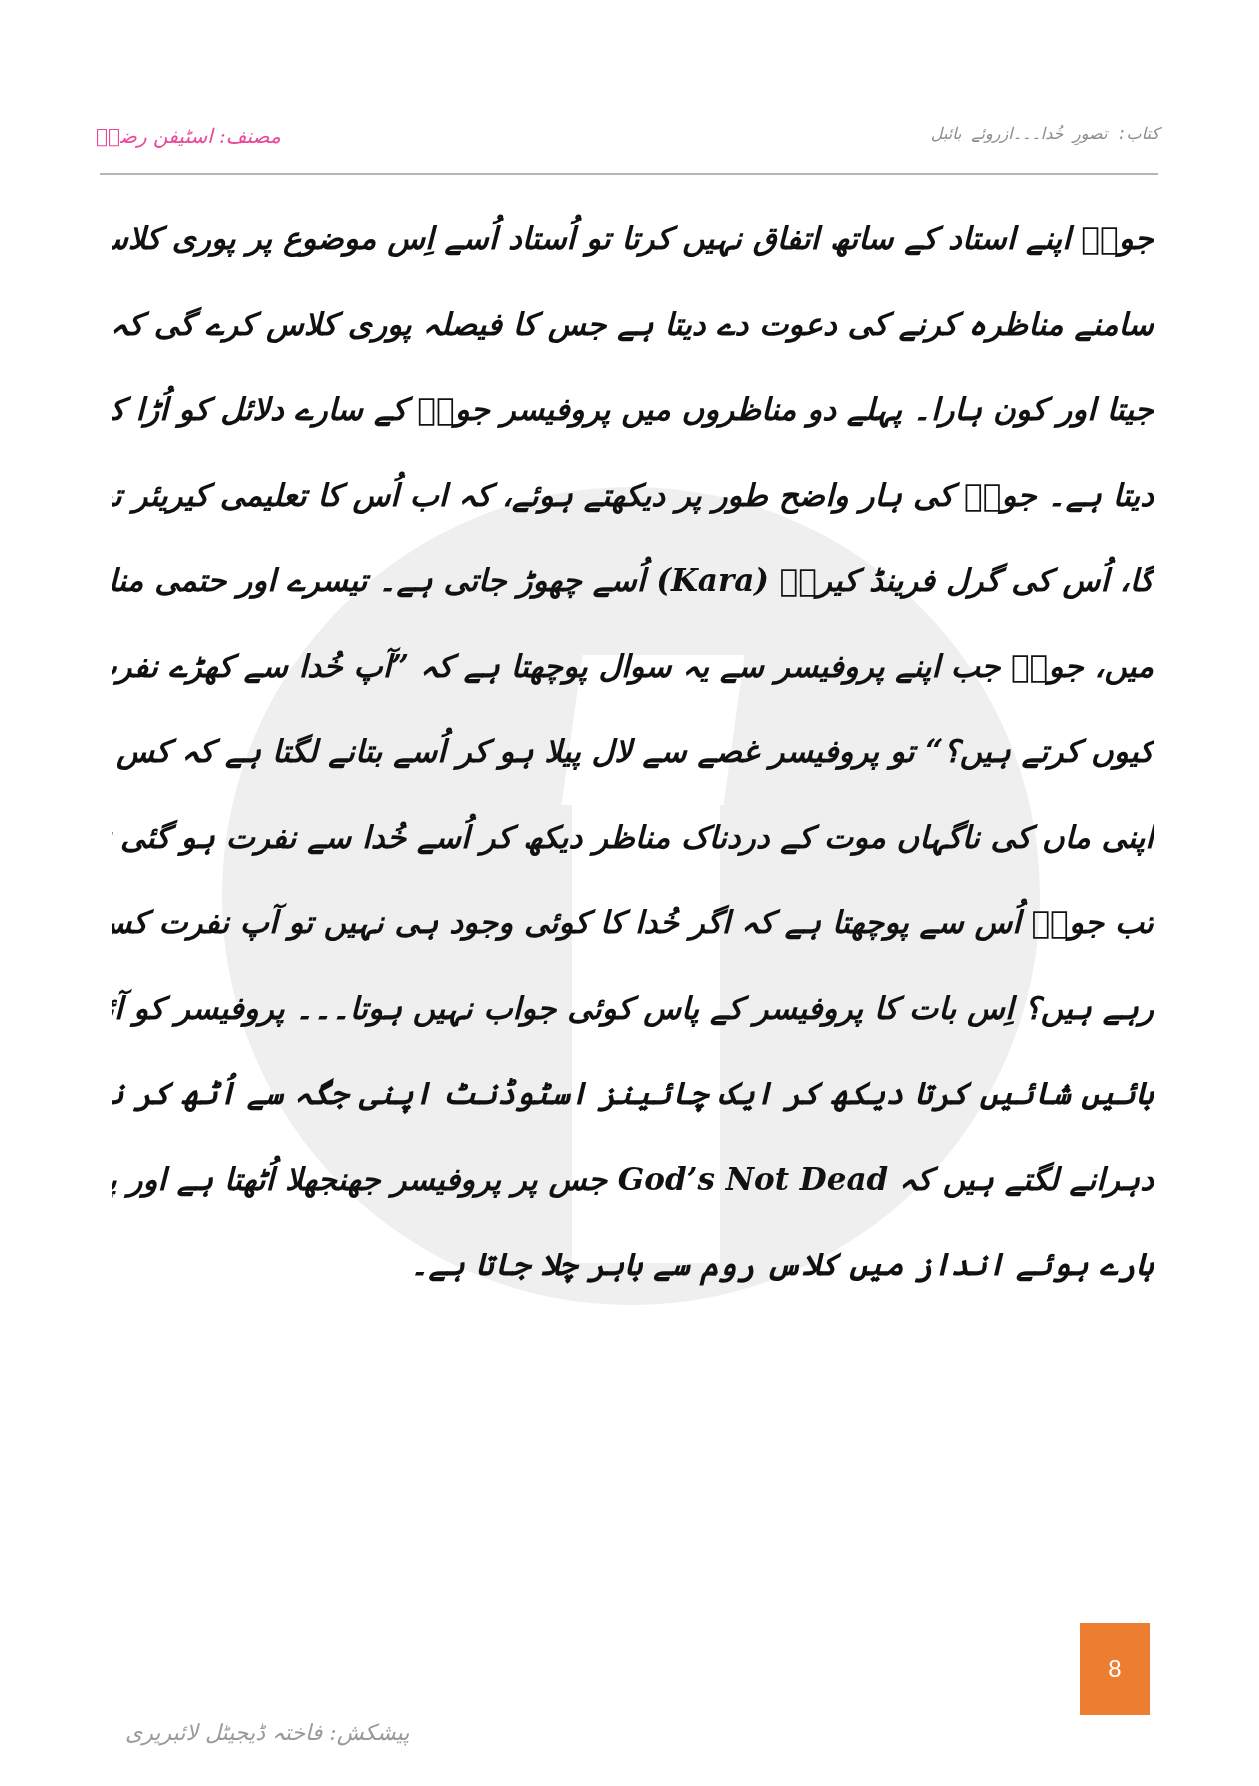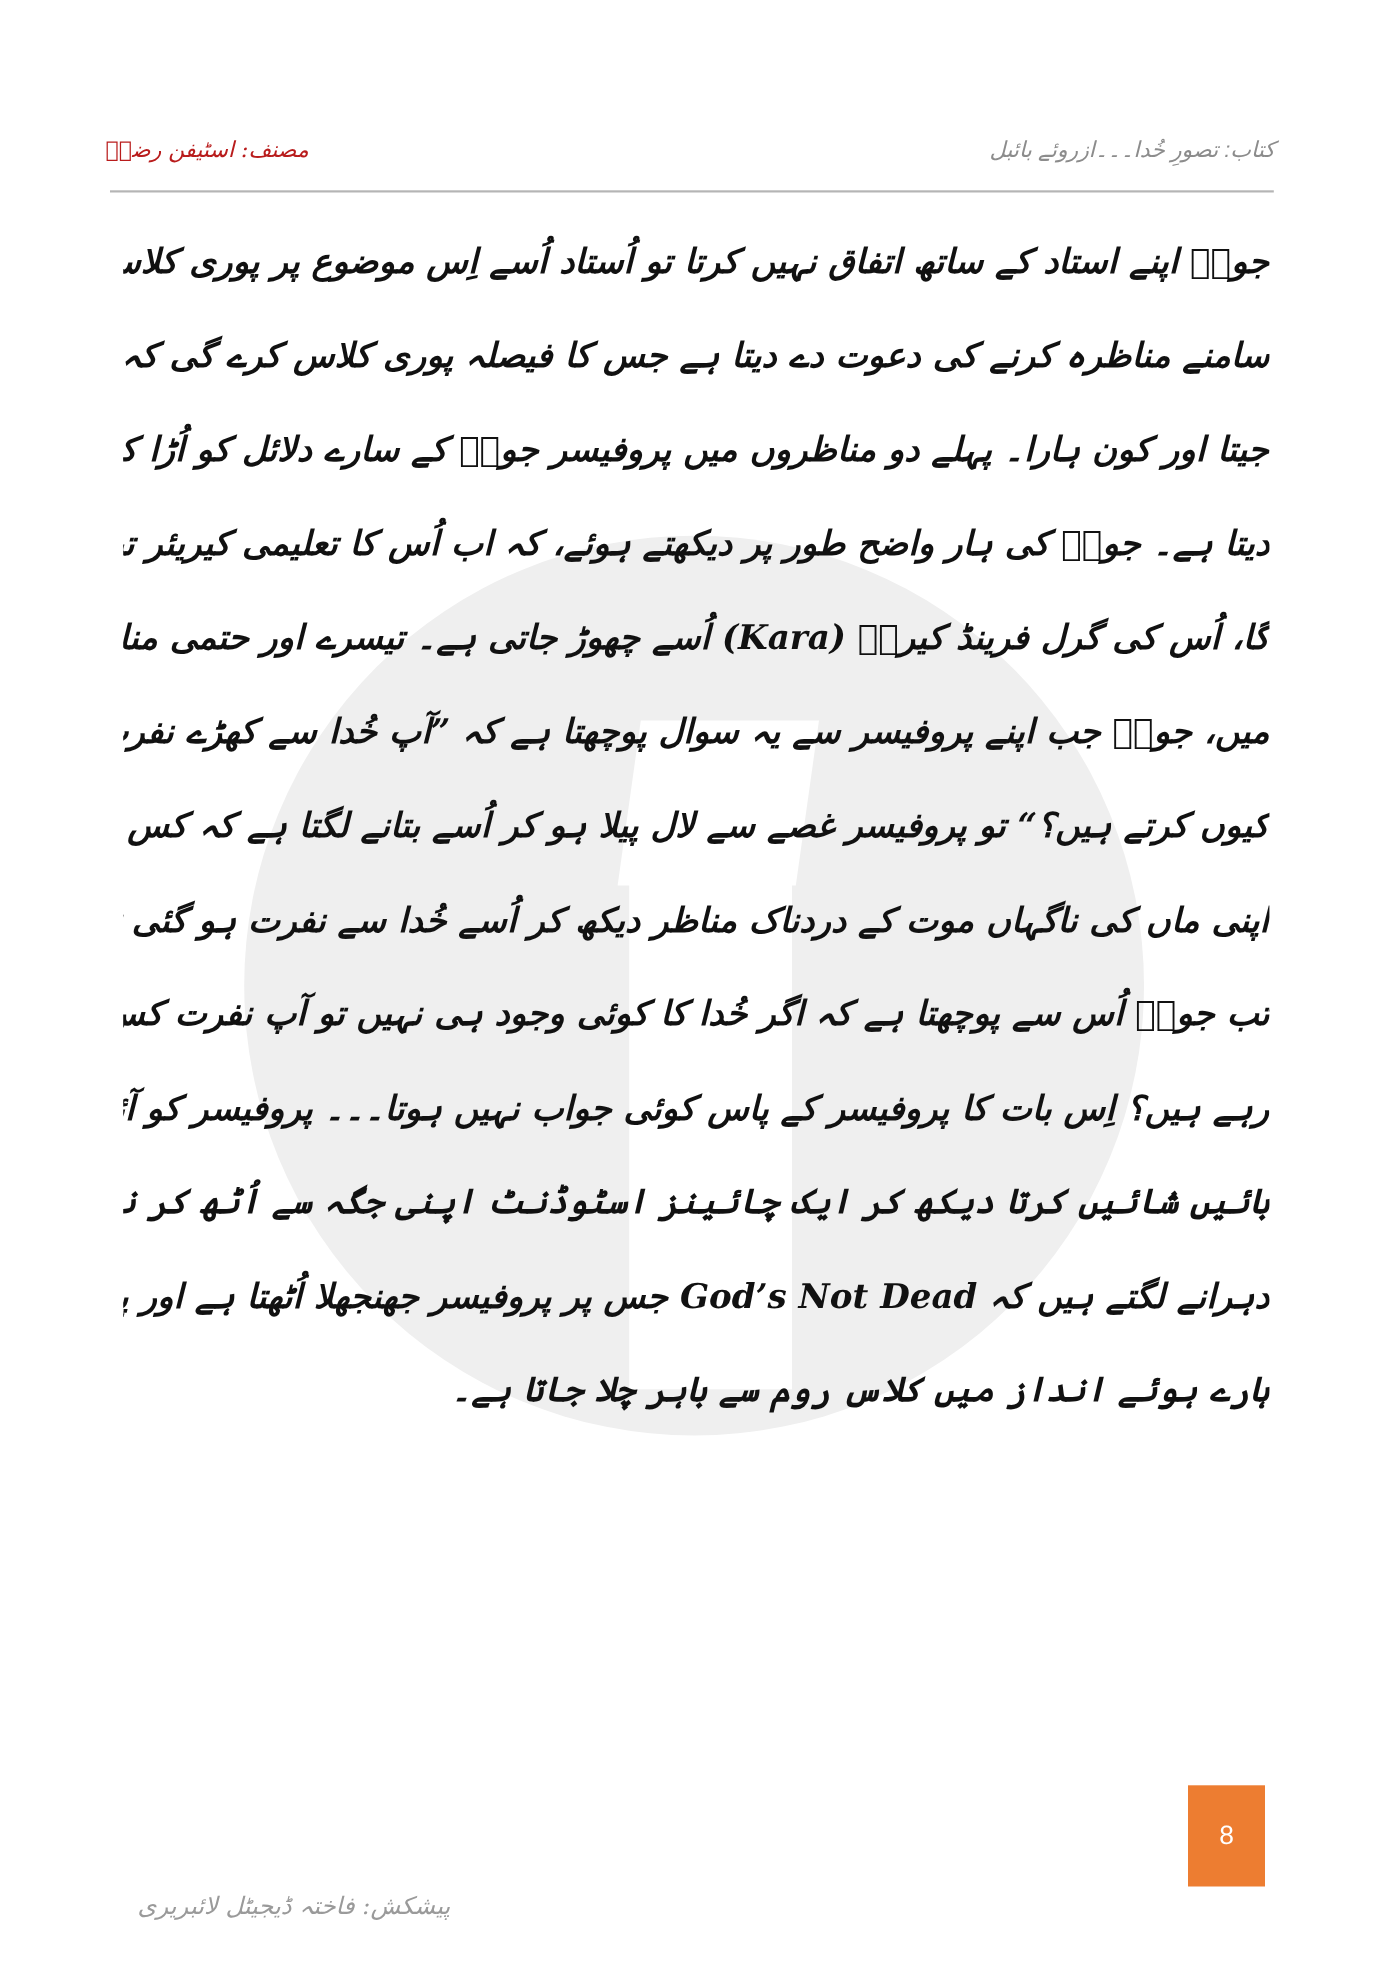--- a/index.html
+++ b/index.html
@@ -22,27 +22,27 @@
     position: absolute; left: 350px; top: 168px;
     width: 162px; height: 150px; background: #ffffff;
     transform: skewX(-8deg);
   }
   .header {
     position: absolute; left: 96px; top: 110px; width: 1063px; height: 62px;
     z-index: 2;
   }
   .header .book-title {
     position: absolute; right: 0; top: 14px;
-    font-family: Liberation Sans, sans-serif; font-style: italic;
-    font-size: 20px; color: #8c8c8c; direction: rtl;
+    font-family: Liberation Mono, monospace; font-style: italic;
+    font-size: 16px; color: #8c8c8c; direction: rtl;
   }
   .header .author {
     position: absolute; left: 0; top: 14px;
     font-family: "DejaVu Serif", serif; font-style: italic;
-    font-size: 20px; color: #b91c1c; direction: rtl;
+    font-size: 20px; color: #ec4899; direction: rtl;
   }
   .header-rule {
     position: absolute; left: 100px; top: 173px; width: 1058px; height: 2px;
     background: #b5b5b5; z-index: 2;
   }
   .body-text {
     position: absolute; left: 112px; top: 196px; width: 1042px;
     z-index: 2; direction: rtl;
   }
   .body-text .line {

